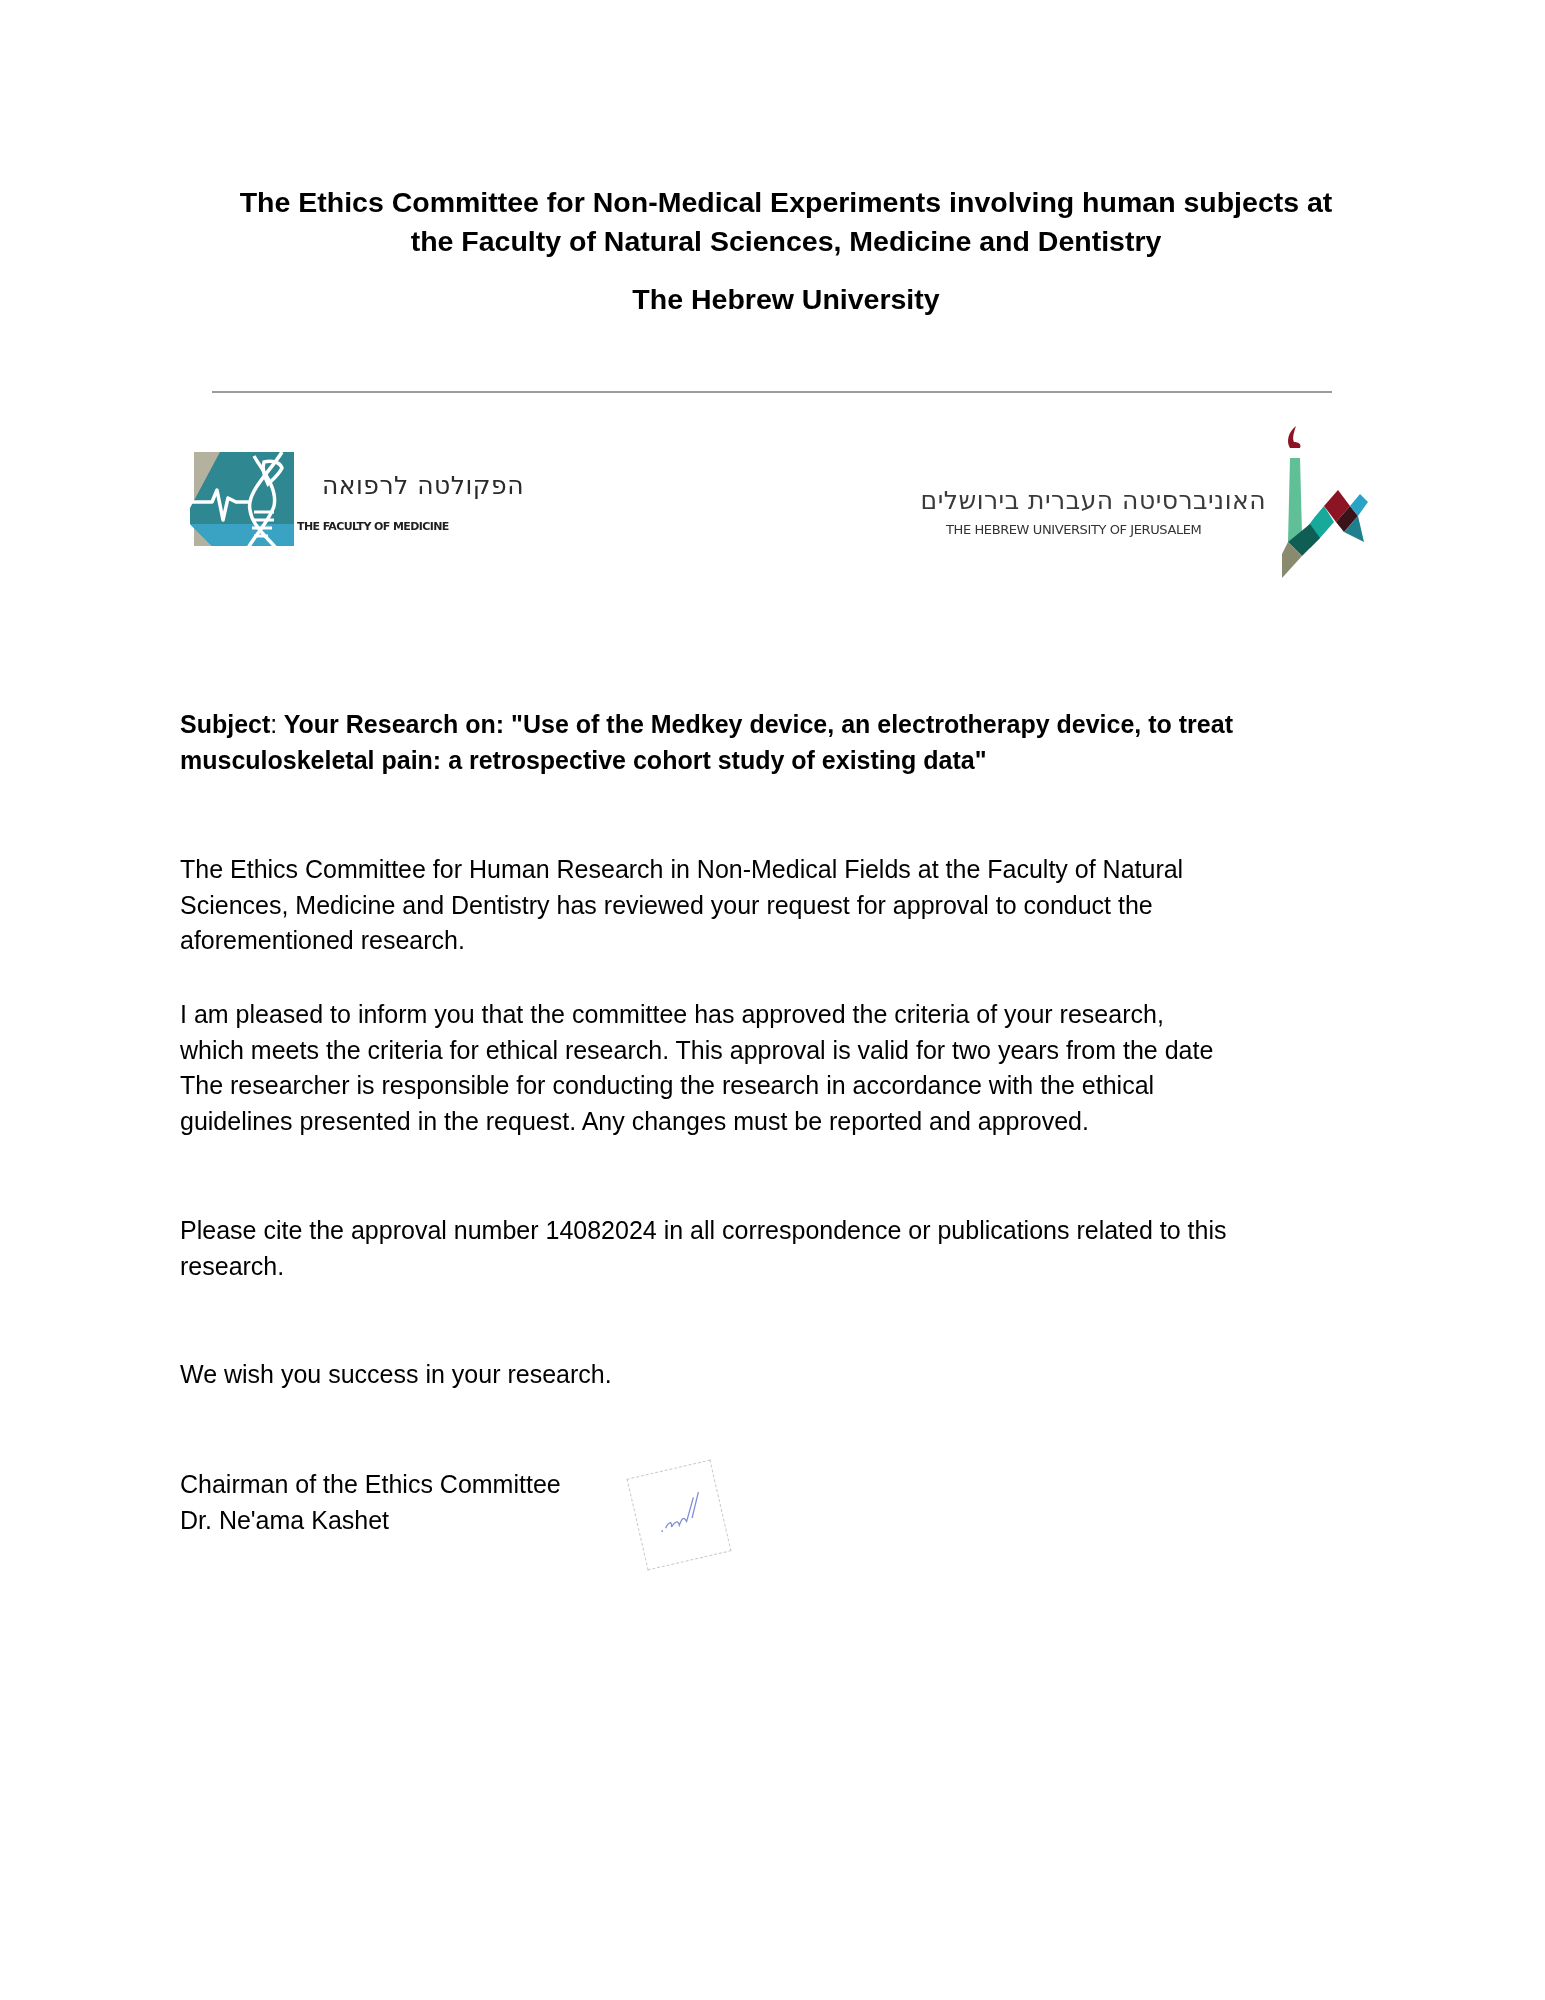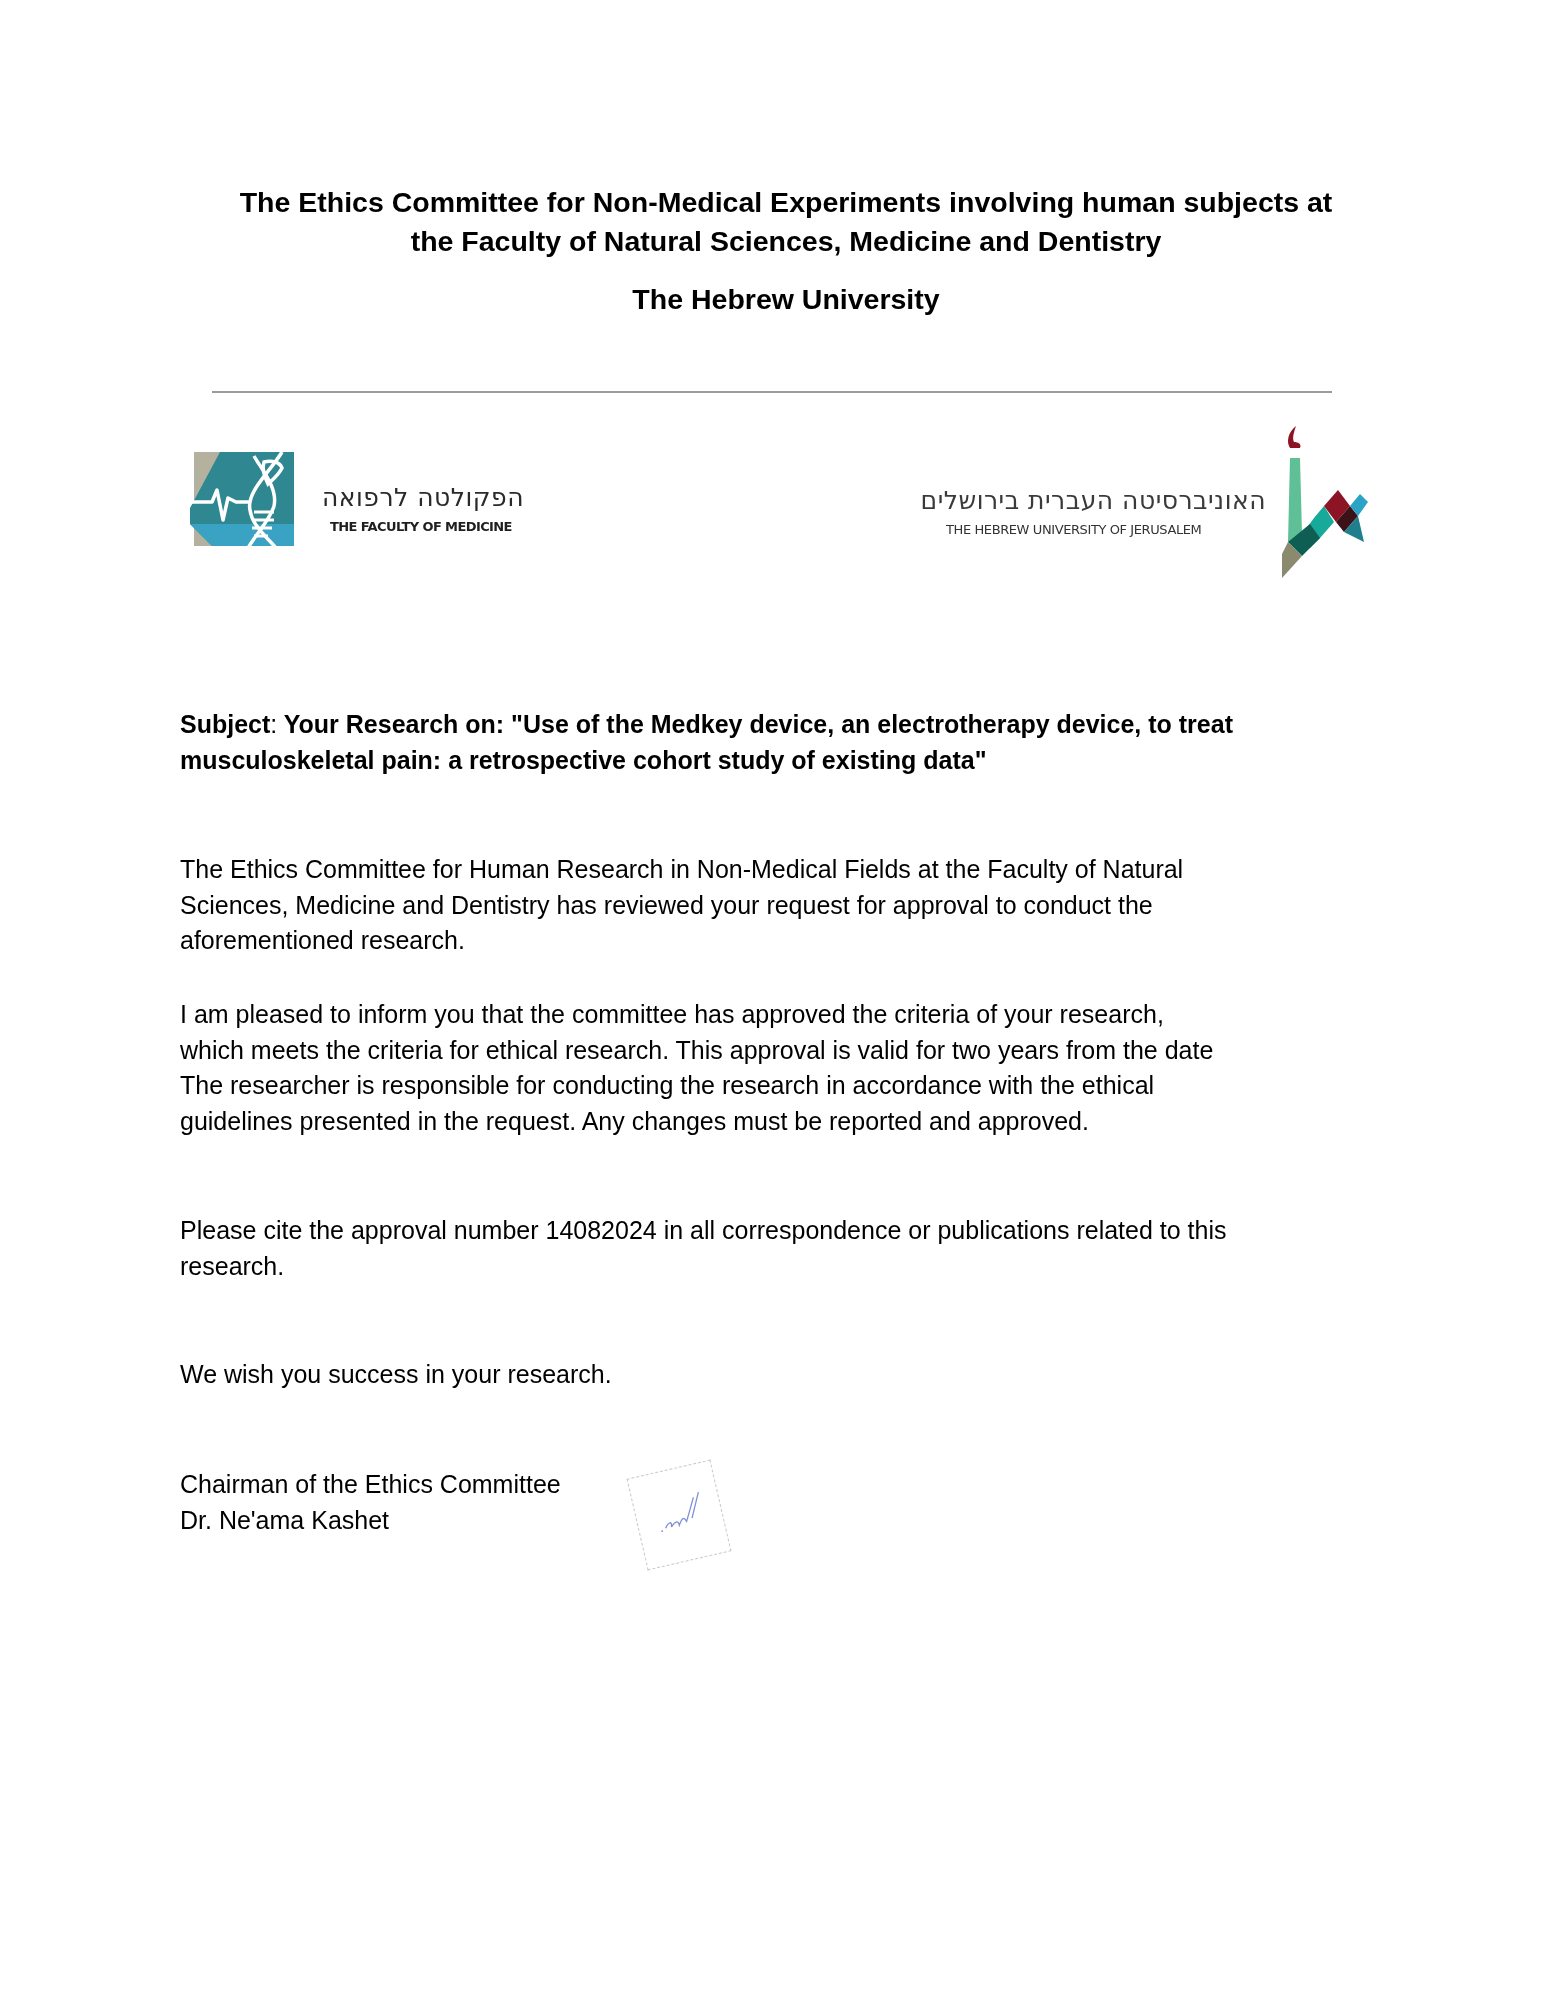--- a/index.html
+++ b/index.html
@@ -15,22 +15,22 @@
 
     .sep { position: absolute; left: 212px; top: 391px; width: 1120px; height: 0;
            border-top: 2px solid #9c9c9c; }
 
     
     .fom-logo { position: absolute; left: 190px; top: 448px; width: 360px; height: 104px; }
     .fom-icon { position: absolute; left: 0; top: 0; width: 107px; height: 102px; }
     .logo-he { font-family: "DejaVu Sans", sans-serif; font-size: 25px; color: #333; direction: rtl;
                white-space: nowrap; line-height: 28px; letter-spacing: 0.5px; }
     .logo-en { font-family: "DejaVu Sans", sans-serif; font-size: 17px; white-space: nowrap; line-height: 20px; }
-    .fom-text-he { position: absolute; left: 298px; top: 484px; width: 226px; text-align: right; color: #2a2a2a; }
-    .fom-text-en { position: absolute; left: 297px; top: 517px; font-weight: bold; color: #1f1f1f; letter-spacing: -0.6px; font-size: 13px; margin-left: 33px; }
+    .fom-text-he { position: absolute; left: 298px; top: 472px; width: 226px; text-align: right; color: #2a2a2a; }
+    .fom-text-en { position: absolute; left: 297px; top: 517px; font-weight: bold; color: #1f1f1f; letter-spacing: -0.6px; font-size: 11px; }
 
     
     .huji-text-he { position: absolute; left: 940px; top: 487px; width: 326px; text-align: right; color: #3a3a3a; }
     .huji-text-en { position: absolute; left: 946px; top: 520px; color: #333; letter-spacing: -0.4px; font-size: 13px; }
     .huji-emblem { position: absolute; left: 1280px; top: 422px; width: 90px; height: 156px; }
 
     .body-text { position: absolute; left: 180px; font-family: "Liberation Sans", sans-serif;
                  font-size: 25px; line-height: 35.5px; white-space: nowrap; color: #000; }
     .subject { top: 707px; font-weight: bold; }
     .subject .colon { font-weight: normal; }

